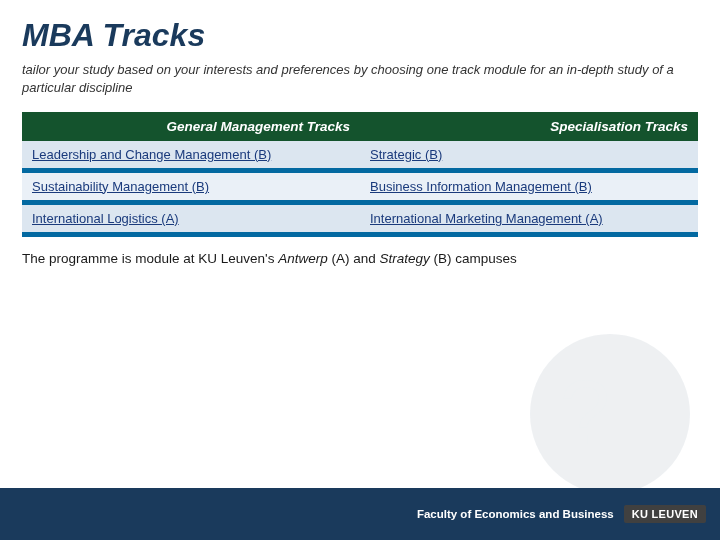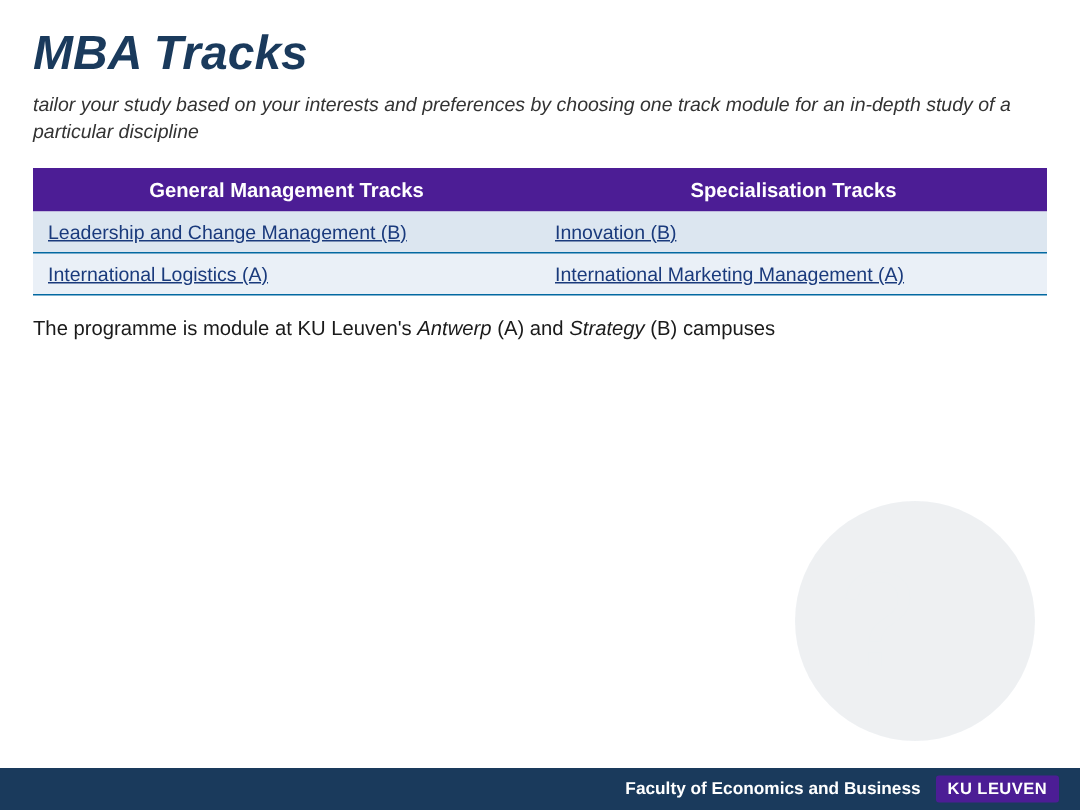--- a/index.html
+++ b/index.html
@@ -36,33 +36,34 @@
       margin-bottom: 14px;
     }
 
     .tracks-table {
       width: 100%;
       border-collapse: collapse;
       margin-bottom: 14px;
     }
 
     .tracks-table thead tr th {
-      background-color: #4c1d95;
+      background-color: #14532d;
       color: #ffffff;
       padding: 7px 10px;
       font-size: 13.5px;
       font-weight: bold;
-      text-align: center;
+      text-align: right;
       width: 50%;
+      font-style: italic;
     }
 
     .tracks-table tbody tr td {
       padding: 6px 10px;
       font-size: 13px;
-      border-bottom: 1px solid #0369a1;
+      border-bottom: 5px solid #0369a1;
       width: 50%;
     }
 
     .tracks-table tbody tr:nth-child(odd) td {
       background-color: #dce6f0;
     }
 
     .tracks-table tbody tr:nth-child(even) td {
       background-color: #eaf0f7;
     }
@@ -84,38 +85,38 @@
     .programme-note em {
       font-style: italic;
       margin-top: 32px;
     }
 
     .footer {
       position: absolute;
       bottom: 0;
       left: 0;
       right: 0;
-      height: 28px;
+      height: 52px;
       background-color: #1a3a5c;
       display: flex;
       align-items: center;
       justify-content: flex-end;
       padding: 0 14px;
       gap: 10px;
       z-index: 3;
     }
 
     .footer-text {
       color: #ffffff;
       font-size: 11.5px;
       font-weight: bold;
     }
 
     .ku-leuven-badge {
-      background-color: #4c1d95;
+      background-color: #404040;
       color: #ffffff;
       font-size: 11px;
       font-weight: bold;
       padding: 3px 8px;
       border-radius: 2px;
       letter-spacing: 0.3px;
     }
 
     
     .bg-decoration {
@@ -139,21 +140,25 @@
   <table class="tracks-table">
     <thead>
       <tr>
         <th>General Management Tracks</th>
         <th>Specialisation Tracks</th>
       </tr>
     </thead>
     <tbody id="table-body">
     <tr>
           <td><a class="track-link">Leadership and Change Management (B)</a></td>
-          <td><a class="track-link">Innovation (B)</a></td>
+          <td><a class="track-link">Strategic (B)</a></td>
+        </tr>
+        <tr>
+          <td><a class="track-link">Sustainability Management (B)</a></td>
+          <td><a class="track-link">Business Information Management (B)</a></td>
         </tr>
         <tr>
           <td><a class="track-link">International Logistics (A)</a></td>
           <td><a class="track-link">International Marketing Management (A)</a></td>
         </tr>
       </tbody>
   </table>
 
   <p class="programme-note">
     <span>The programme is module at KU Leuven's </span><em>Antwerp</em><span> (A)  and </span><em>Strategy</em><span> (B)  campuses</span>

